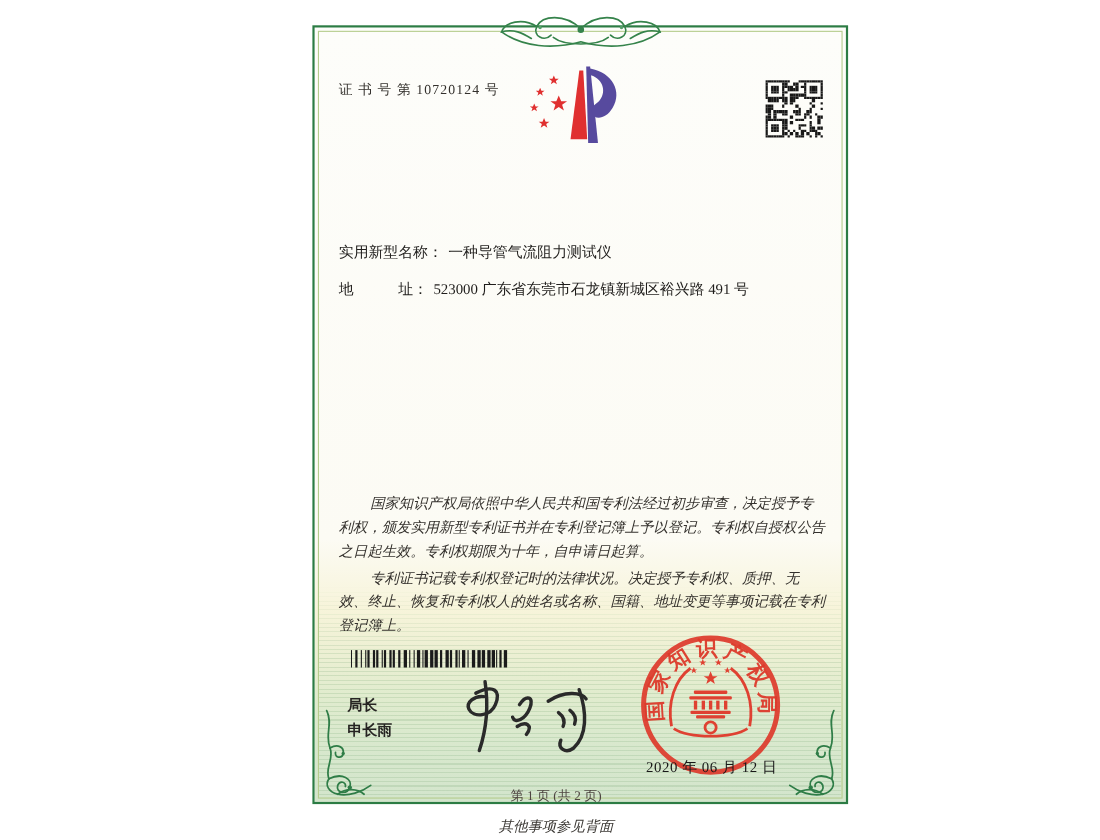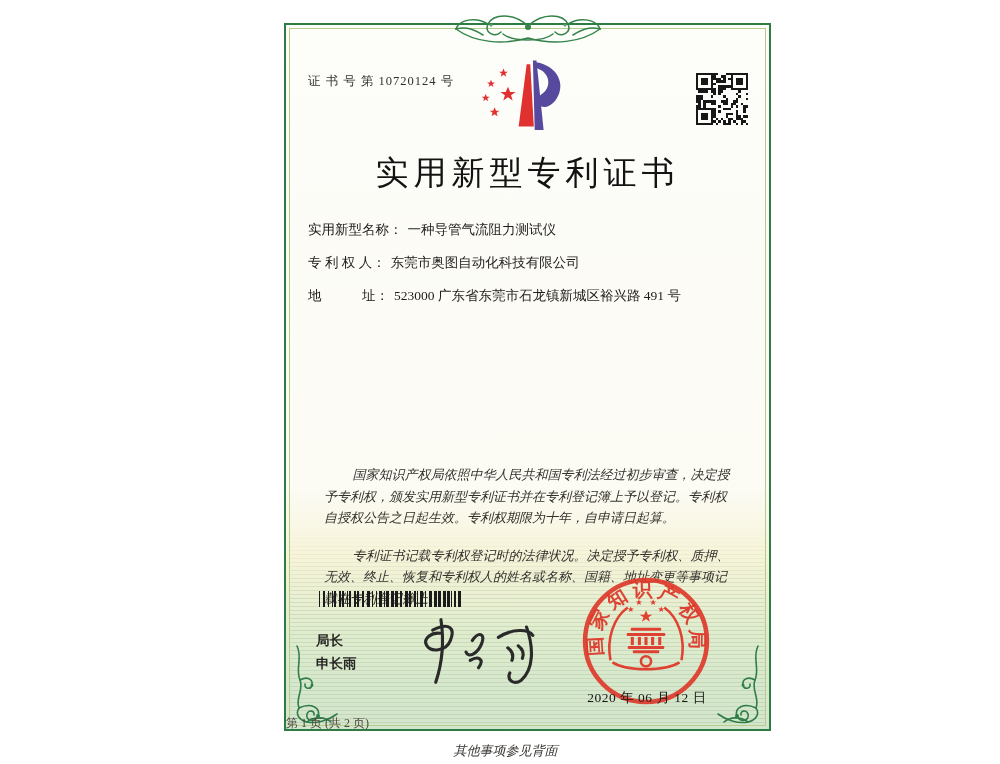--- a/index.html
+++ b/index.html
@@ -34,34 +34,34 @@
          font-size:33px;letter-spacing:5px;color:#131313;font-weight:400;}
   
   .fields{position:absolute;left:22px;top:196px;width:443px;font-size:13.5px;color:#1f1d1b;}
   .frow{height:19px;margin-bottom:14px;white-space:nowrap;position:relative;}
   .flabel{color:#1f1d1b;margin-top:32px;}
   .fvalue{margin-left:5px;}
   .grant-no{position:absolute;left:272px;top:0;}
   
   .legal{position:absolute;left:22px;top:423px;width:443px;
          font-size:13px;line-height:21.5px;color:#33302c;font-style:italic;}
-  .legal p{margin:16px;text-indent:2.2em;}
+  .legal p{margin:0;text-indent:2.2em;font-family:Liberation Mono, monospace;}
   .legal p + p{margin-top:3px;}
   
   .barcode{position:absolute;left:33px;top:566px;width:144px;height:16px;
            display:flex;overflow:hidden;}
   .barcode .bb{background:#1b1b1b;height:100%;}
   .barcode .bs{background:transparent;height:100%;}
   .signer{position:absolute;left:30px;top:604px;font-family:"Liberation Sans","DejaVu Sans",sans-serif;
           font-size:13.5px;font-weight:bold;color:#262422;line-height:23px;}
   .signature{position:absolute;left:132px;top:588px;width:120px;height:76px;}
   .seal{position:absolute;left:294px;top:550px;width:132px;height:132px;}
   .seal-date{position:absolute;left:296px;top:664px;width:130px;text-align:center;
              font-size:13.5px;color:#181818;z-index:3;letter-spacing:0.5px;}
-  .page-no{position:absolute;left:0;right:44px;top:690px;
+  .page-no{position:absolute;left:0;right:44px;top:690px;text-align:center;
            font-size:12px;color:#4d4540;}
   
   .top-ornament{position:absolute;left:50%;top:-15px;transform:translateX(-50%);
                 width:170px;height:36px;}
   .fl-left{position:absolute;left:5px;bottom:5px;width:52px;height:80px;}
   .fl-right{position:absolute;right:5px;bottom:5px;width:52px;height:80px;transform:scaleX(-1);}
   
   .back-note{position:absolute;left:262px;top:742px;width:487px;text-align:center;
              font-size:13px;font-style:italic;color:#3a3733;}
 </style>
@@ -568,28 +568,24 @@
       <div class="qd"></div>
       <div></div>
       <div></div>
       <div class="qd"></div>
       <div></div>
       <div class="qd"></div>
       <div></div>
       <div class="qd"></div>
     </div>
 
-  <div class="title">实用新型专利证书</div>
 
   <div class="fields">
     <div class="frow">
       <span class="flabel">实用新型名称：</span><span class="fvalue">一种导管气流阻力测试仪</span>
-    </div>
-    <div class="frow">
-      <span class="flabel">专 利 权 人：</span><span class="fvalue">东莞市奥图自动化科技有限公司</span>
     </div>
     <div class="frow">
       <span class="flabel">地　　　址：</span><span class="fvalue">523000 广东省东莞市石龙镇新城区裕兴路 491 号</span>
     </div>
   </div>
 
   <div class="legal">
     <p>国家知识产权局依照中华人民共和国专利法经过初步审查，决定授予专利权，颁发实用新型专利证书并在专利登记簿上予以登记。专利权自授权公告之日起生效。专利权期限为十年，自申请日起算。</p>
     <p>专利证书记载专利权登记时的法律状况。决定授予专利权、质押、无效、终止、恢复和专利权人的姓名或名称、国籍、地址变更等事项记载在专利登记簿上。</p>
   </div>

